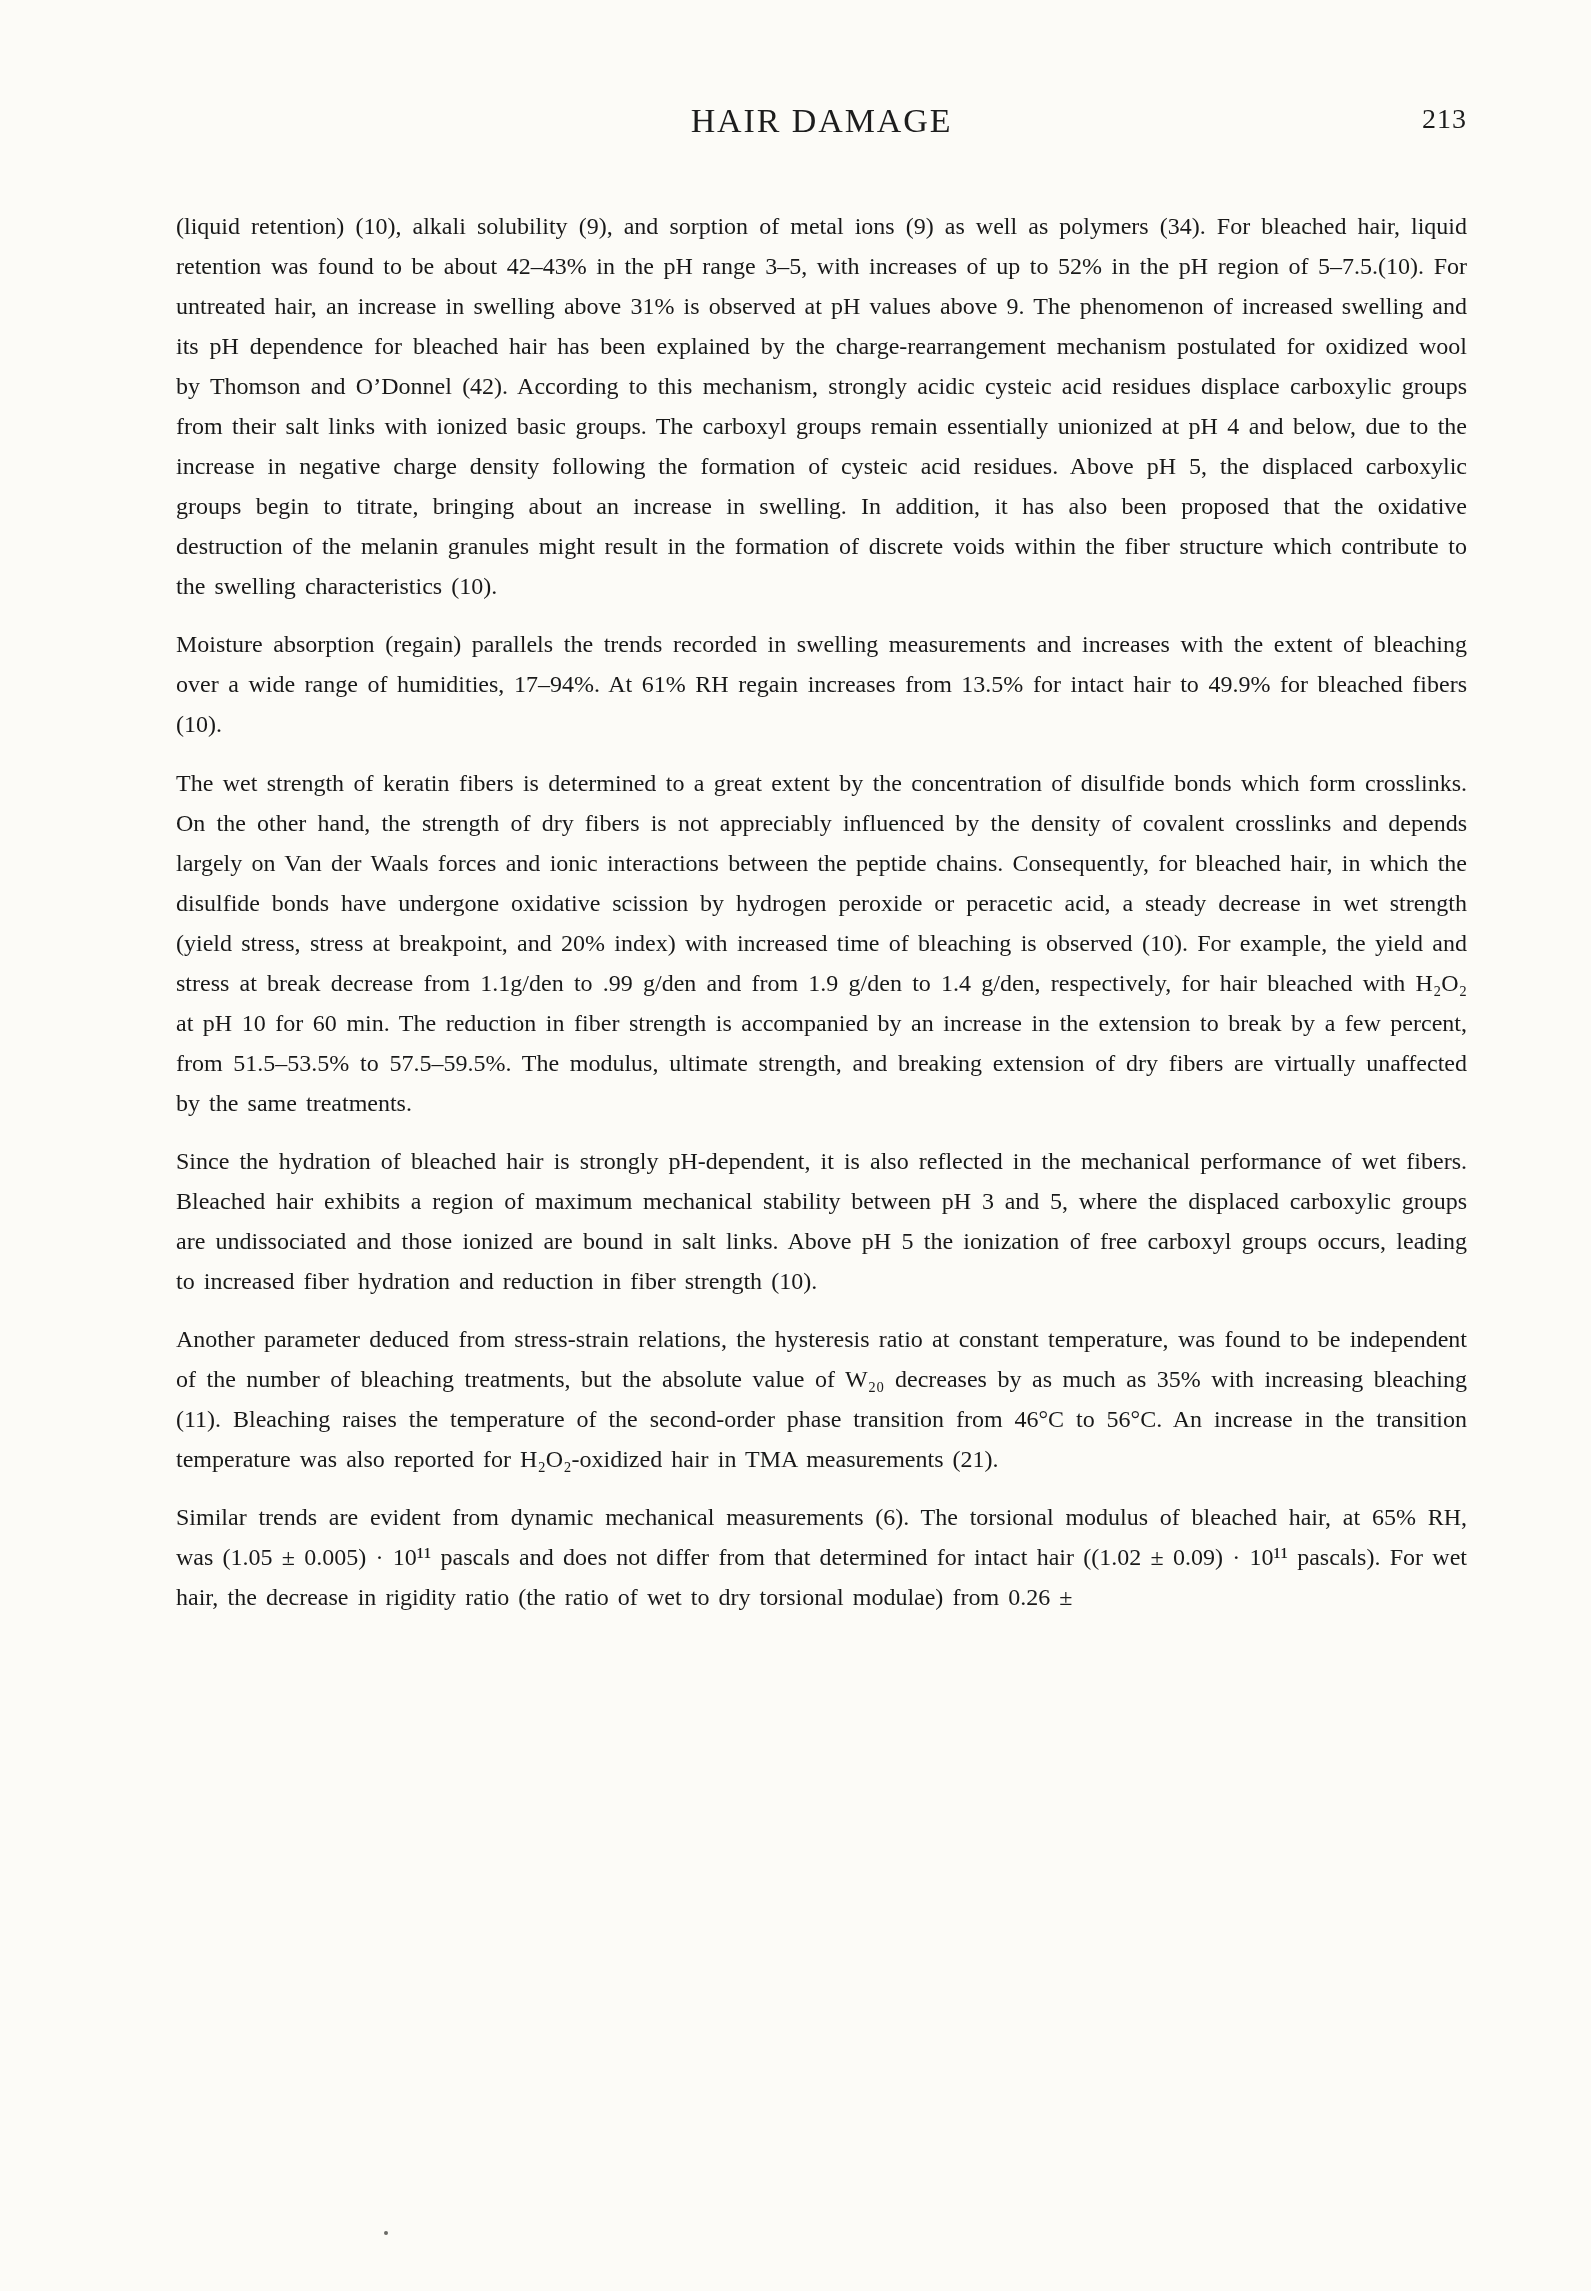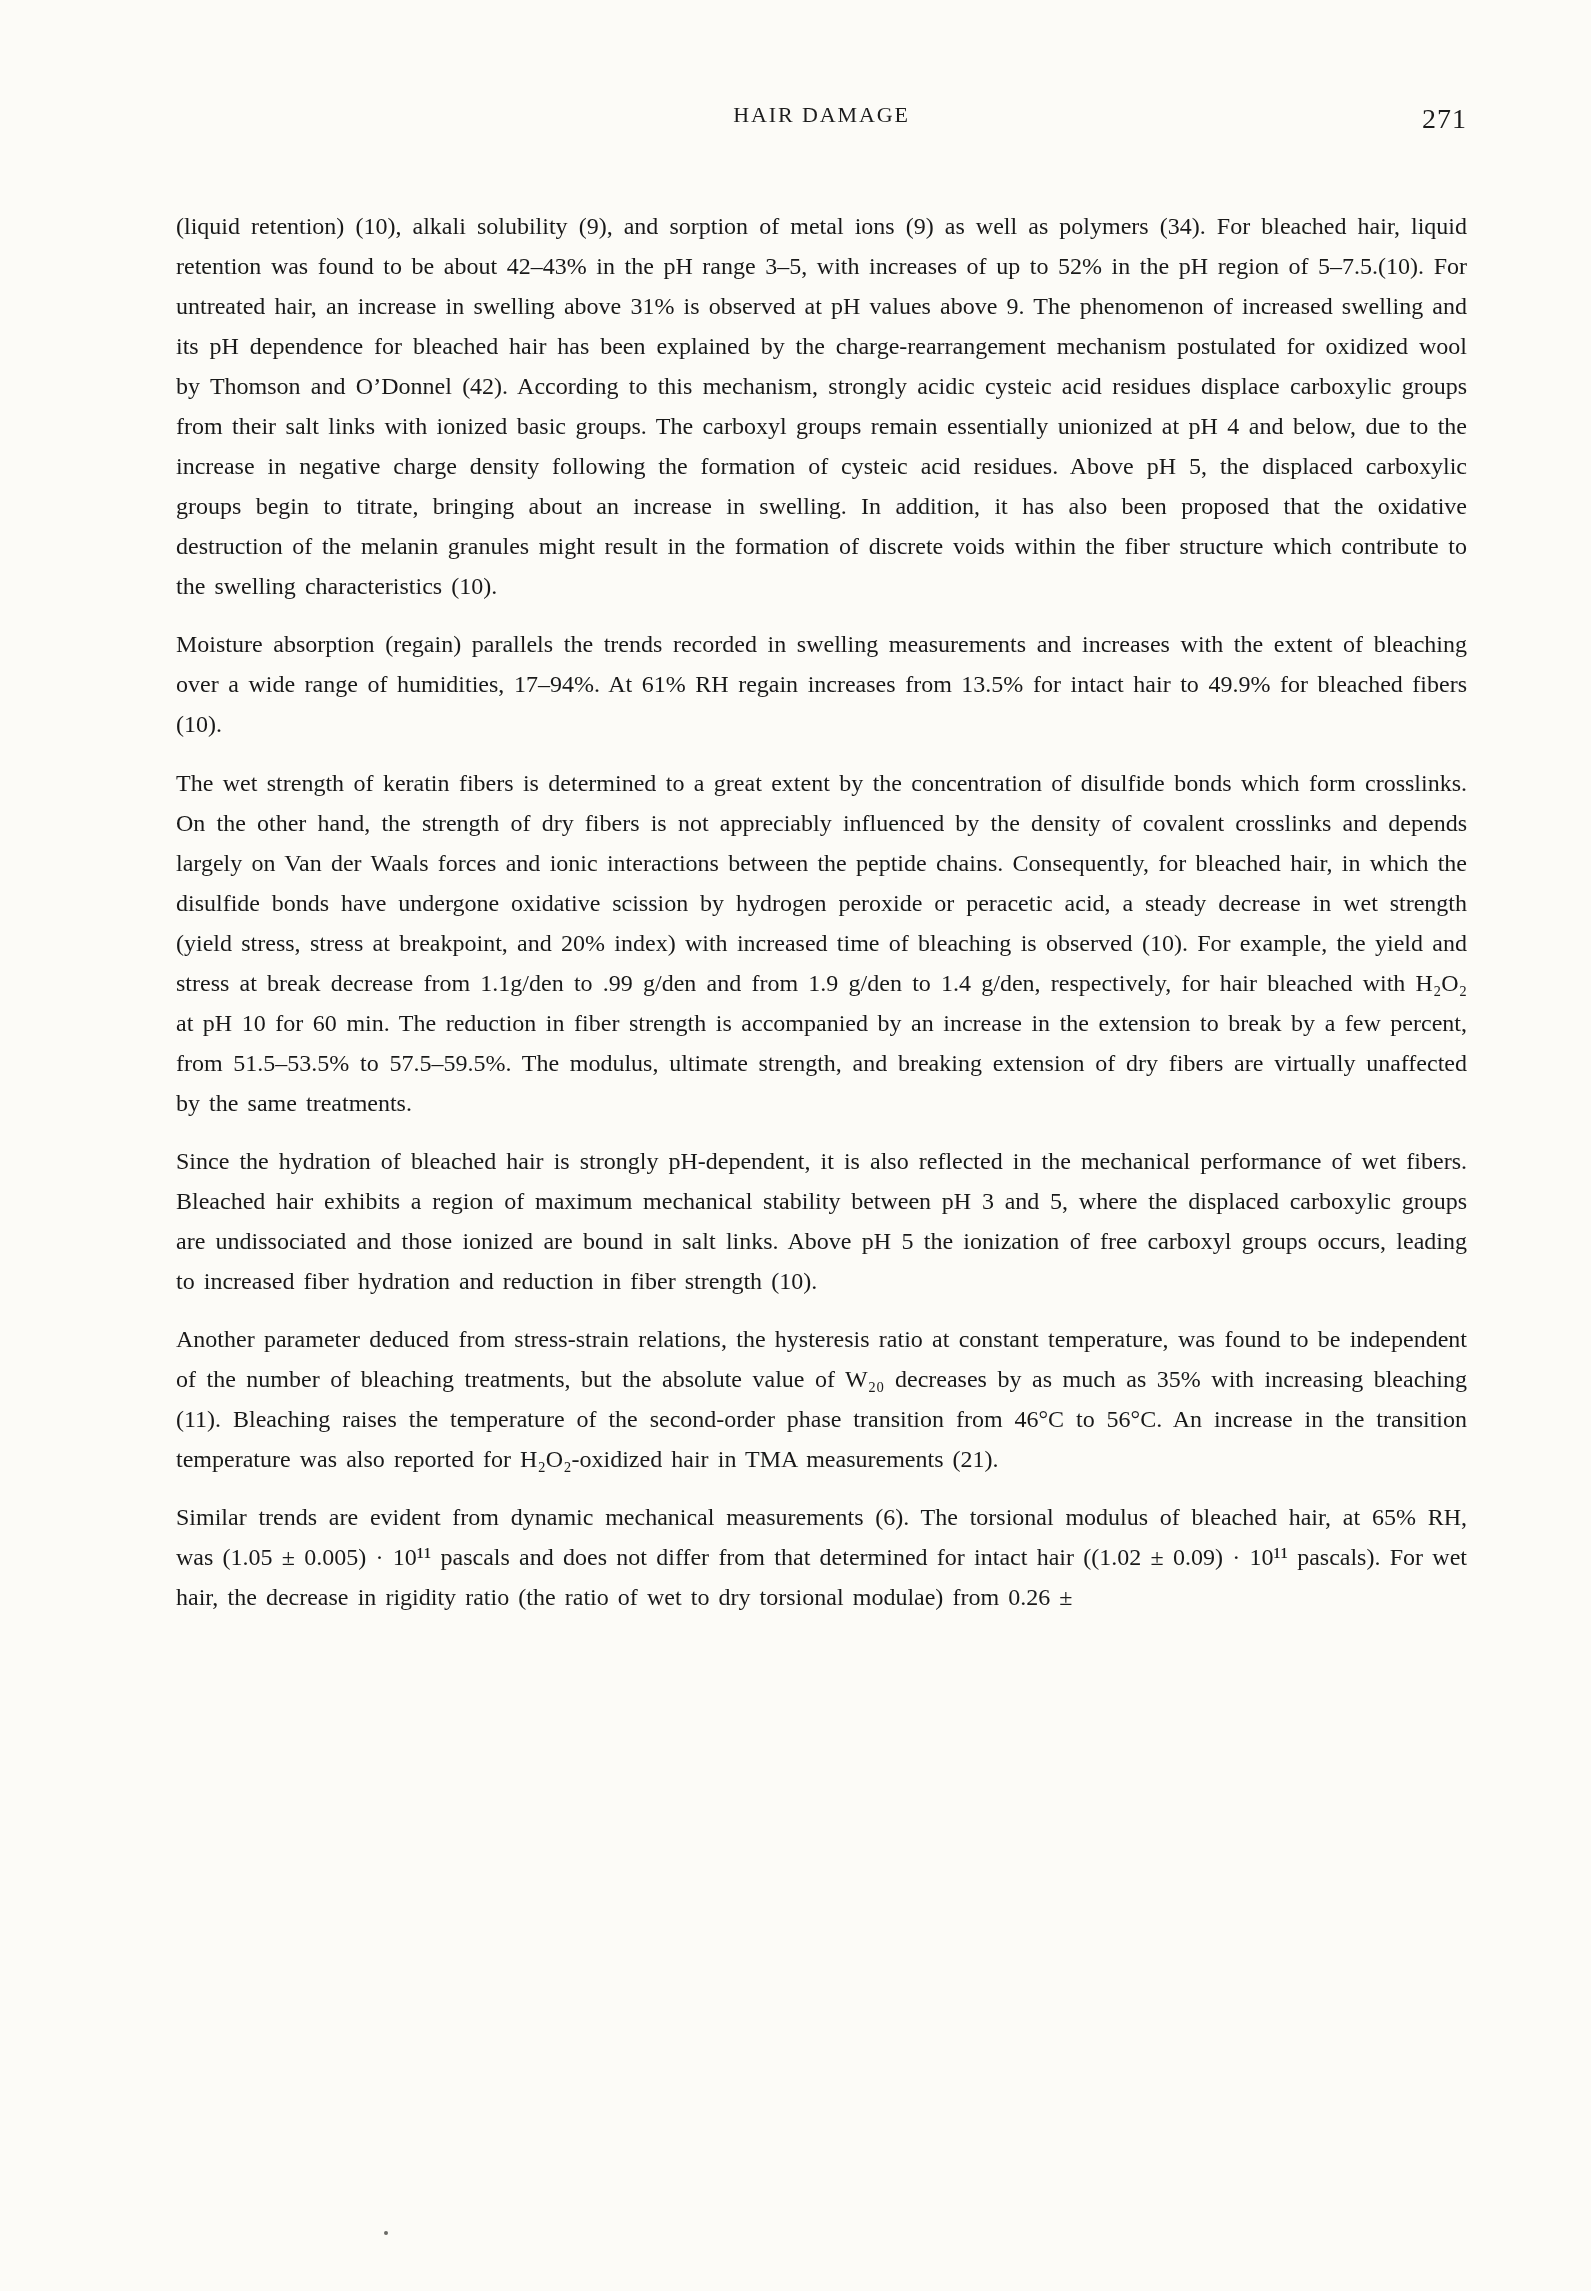--- a/index.html
+++ b/index.html
@@ -24,21 +24,21 @@
     overflow: hidden;
   }
   .page-header {
     position: relative;
     height: 42px;
     margin-bottom: 62px;
   }
   .running-title {
     display: block;
     text-align: center;
-    font-size: 22px;
+    font-size: 34px;
     letter-spacing: 1.9px;
     color: #1d1d1d;
   }
   .page-number {
     position: absolute;
     right: 0;
     top: 1px;
     font-size: 28px;
     letter-spacing: 1px;
   }
@@ -62,21 +62,21 @@
     background: #6a6a66;
   }
 </style>
 </head>
 <body>
 
 <div class="page">
 
   <header class="page-header">
     <span class="running-title">HAIR DAMAGE</span>
-    <span class="page-number">271</span>
+    <span class="page-number">213</span>
   </header>
 
   <main class="text-block">
     <p>(liquid retention) (10), alkali solubility (9), and sorption of metal ions (9) as well as polymers (34). For bleached hair, liquid retention was found to be about 42–43% in the pH range 3–5, with increases of up to 52% in the pH region of 5–7.5.(10). For untreated hair, an increase in swelling above 31% is observed at pH values above 9. The phenomenon of increased swelling and its pH dependence for bleached hair has been explained by the charge-rearrangement mechanism postulated for oxidized wool by Thomson and O’Donnel (42). According to this mechanism, strongly acidic cysteic acid residues displace carboxylic groups from their salt links with ionized basic groups. The carboxyl groups remain essentially unionized at pH 4 and below, due to the increase in negative charge density following the formation of cysteic acid residues. Above pH 5, the displaced carboxylic groups begin to titrate, bringing about an increase in swelling. In addition, it has also been proposed that the oxidative destruction of the melanin granules might result in the formation of discrete voids within the fiber structure which contribute to the swelling characteristics (10).</p>
     <p>Moisture absorption (regain) parallels the trends recorded in swelling measurements and increases with the extent of bleaching over a wide range of humidities, 17–94%. At 61% RH regain increases from 13.5% for intact hair to 49.9% for bleached fibers (10).</p>
     <p>The wet strength of keratin fibers is determined to a great extent by the concentration of disulfide bonds which form crosslinks. On the other hand, the strength of dry fibers is not appreciably influenced by the density of covalent crosslinks and depends largely on Van der Waals forces and ionic interactions between the peptide chains. Consequently, for bleached hair, in which the disulfide bonds have undergone oxidative scission by hydrogen peroxide or peracetic acid, a steady decrease in wet strength (yield stress, stress at breakpoint, and 20% index) with increased time of bleaching is observed (10). For example, the yield and stress at break decrease from 1.1g/den to .99 g/den and from 1.9 g/den to 1.4 g/den, respectively, for hair bleached with H₂O₂ at pH 10 for 60 min. The reduction in fiber strength is accompanied by an increase in the extension to break by a few percent, from 51.5–53.5% to 57.5–59.5%. The modulus, ultimate strength, and breaking extension of dry fibers are virtually unaffected by the same treatments.</p>
     <p>Since the hydration of bleached hair is strongly pH-dependent, it is also reflected in the mechanical performance of wet fibers. Bleached hair exhibits a region of maximum mechanical stability between pH 3 and 5, where the displaced carboxylic groups are undissociated and those ionized are bound in salt links. Above pH 5 the ionization of free carboxyl groups occurs, leading to increased fiber hydration and reduction in fiber strength (10).</p>
     <p>Another parameter deduced from stress-strain relations, the hysteresis ratio at constant temperature, was found to be independent of the number of bleaching treatments, but the absolute value of W₂₀ decreases by as much as 35% with increasing bleaching (11). Bleaching raises the temperature of the second-order phase transition from 46°C to 56°C. An increase in the transition temperature was also reported for H₂O₂-oxidized hair in TMA measurements (21).</p>
     <p>Similar trends are evident from dynamic mechanical measurements (6). The torsional modulus of bleached hair, at 65% RH, was (1.05 ± 0.005) · 10¹¹ pascals and does not differ from that determined for intact hair ((1.02 ± 0.09) · 10¹¹ pascals). For wet hair, the decrease in rigidity ratio (the ratio of wet to dry torsional modulae) from 0.26 ±</p>
   </main>

